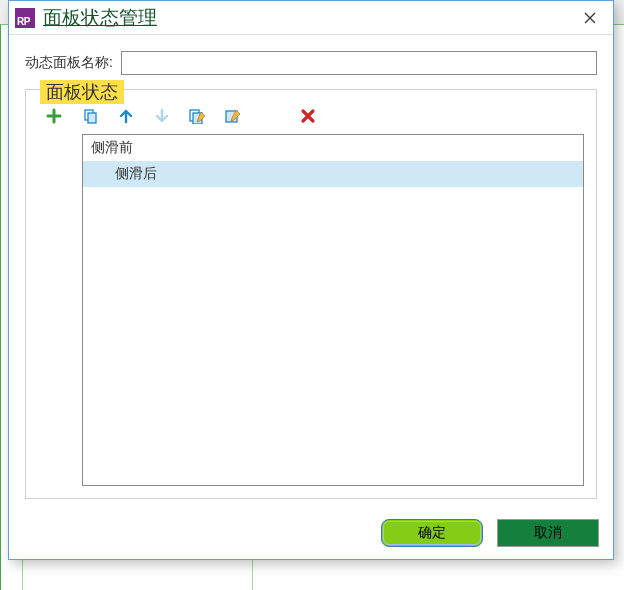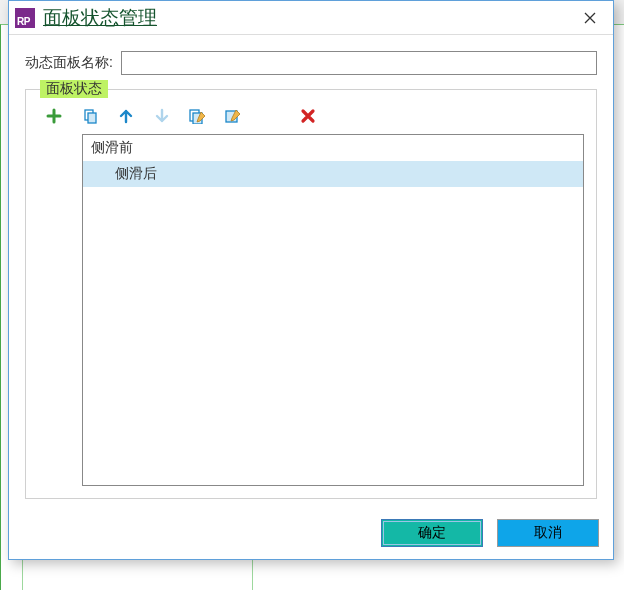--- a/index.html
+++ b/index.html
@@ -53,35 +53,35 @@
 
     .name-row { display: flex; align-items: center; gap: 8px; margin-bottom: 14px; }
     .name-label { white-space: nowrap; font-size: 14px; }
     .name-input {
       flex: 1; height: 24px; border: 1px solid #888; padding: 2px 4px;
       font-size: 13px; outline: none;
     }
 
     .fieldset { position: relative; flex: 1; border: 1px solid #d0d0d0; padding: 10px 12px 12px 12px;
       display: flex; flex-direction: column; }
-    .legend { position: absolute; top: -10px; left: 14px; background: #bef264; padding: 0 6px; font-size: 14px; }
+    .legend { position: absolute; top: -10px; left: 14px; background: #fde047; padding: 0 6px; font-size: 18px; }
 
     .toolbar { display: flex; align-items: center; gap: 16px; padding: 6px 2px 8px 6px; }
     .toolbar .gap { width: 22px; }
     .tbtn { width: 20px; height: 20px; display: flex; align-items: center; justify-content: center; cursor: pointer; }
     .disabled { opacity: .35; cursor: default; }
 
     .listbox { flex: 1; border: 1px solid #888; background: #fff; overflow: auto; margin-left: 44px; }
     .list-item { padding: 4px 8px; font-size: 14px; cursor: default; }
     .list-item.selected { background: #cfe8f6; padding-left: 32px; }
 
     .footer { display: flex; justify-content: flex-end; gap: 14px; padding: 10px 14px 12px; }
-    .btn { width: 102px; height: 28px; border: 1px solid #9a9a9a; background: #0ea5e9;
+    .btn { width: 102px; height: 28px; border: 1px solid #9a9a9a; background: #15803d;
       font-size: 14px; cursor: pointer; }
-    .btn.primary { background: #14b8a6; border-color: #3b79b7; outline: 1px solid #9dc4e6; outline-offset: -3px; }
+    .btn.primary { background: #84cc16; border-color: #3b79b7; outline: 1px solid #9dc4e6; outline-offset: -3px; border-radius: 8px; }
   </style>
 </head>
 <body>
 
 <div class="bg-canvas-hint"></div>
 <div class="bg-canvas-sep"></div>
 <div class="bg-canvas-sep2"></div>
 
 <div class="dialog">
   <div class="titlebar">

